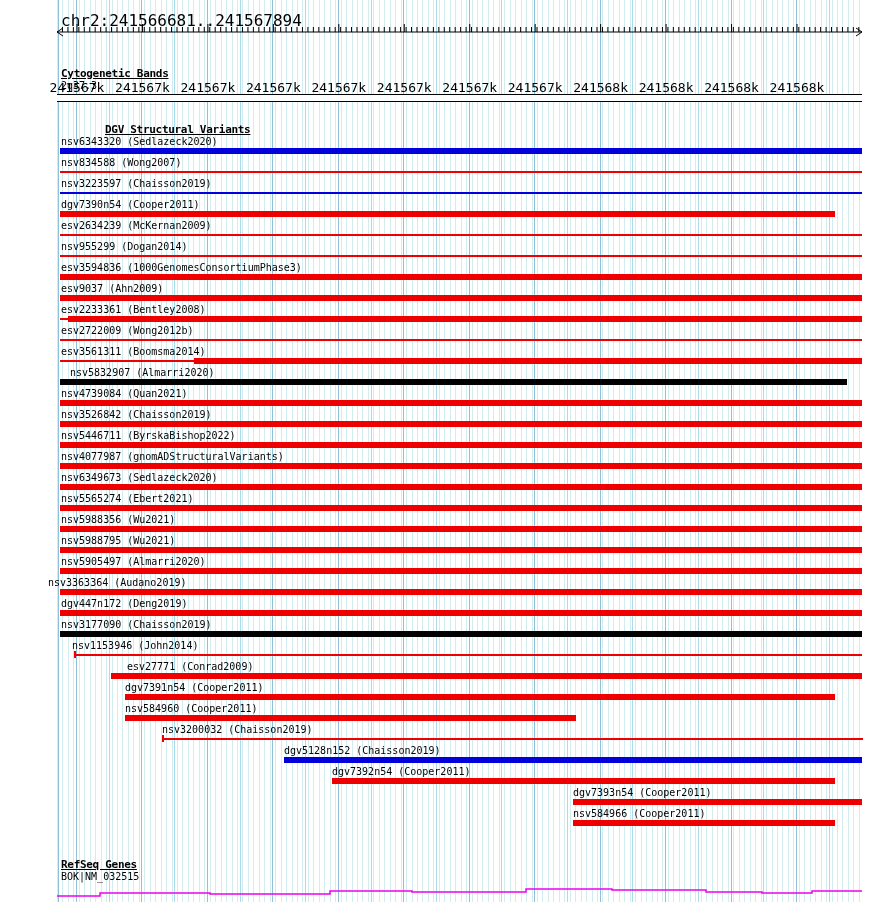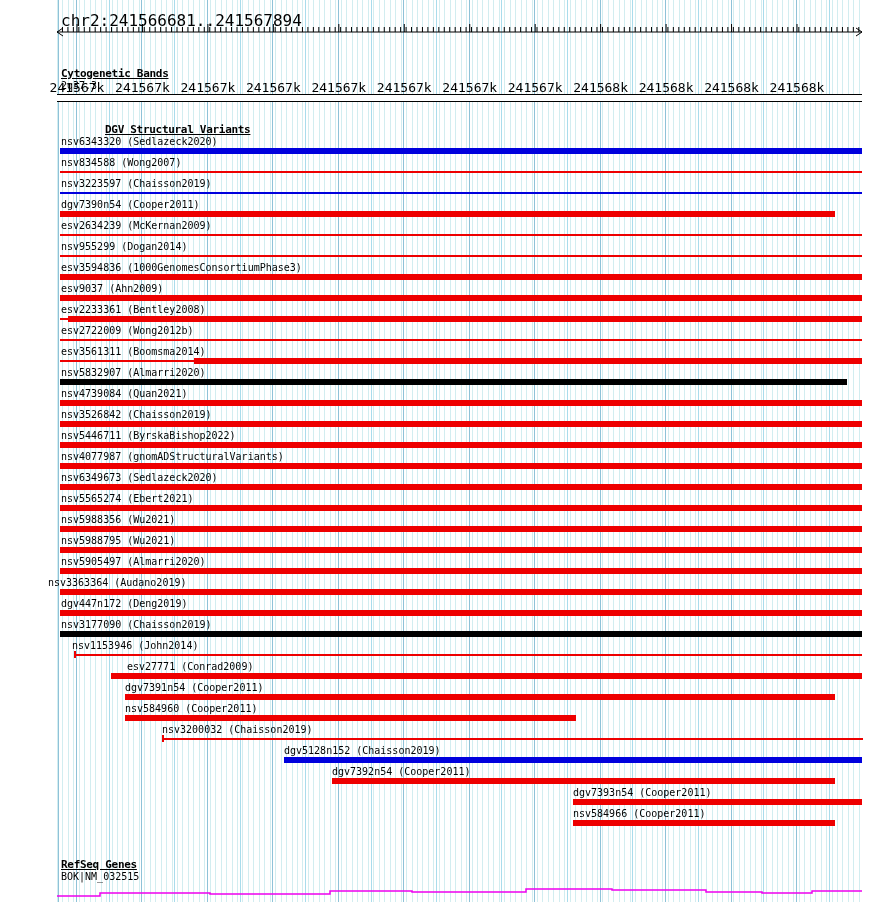--- a/index.html
+++ b/index.html
@@ -248,21 +248,21 @@
       <div class="vlabel" style="left: 61px; top: 283px;">esv9037 (Ahn2009)</div>
       <div class="vseg" style="left: 60px; width: 802px; top: 295px; height: 6px; background: rgb(238, 0, 0);"></div>
       <div class="vlabel" style="left: 61px; top: 304px;">esv2233361 (Bentley2008)</div>
       <div class="vseg" style="left: 60px; width: 8px; top: 318px; height: 2px; background: rgb(238, 0, 0);"></div>
       <div class="vseg" style="left: 68px; width: 794px; top: 316px; height: 6px; background: rgb(238, 0, 0);"></div>
       <div class="vlabel" style="left: 61px; top: 325px;">esv2722009 (Wong2012b)</div>
       <div class="vseg" style="left: 60px; width: 802px; top: 339px; height: 2px; background: rgb(238, 0, 0);"></div>
       <div class="vlabel" style="left: 61px; top: 346px;">esv3561311 (Boomsma2014)</div>
       <div class="vseg" style="left: 60px; width: 134px; top: 360px; height: 2px; background: rgb(238, 0, 0);"></div>
       <div class="vseg" style="left: 194px; width: 668px; top: 358px; height: 6px; background: rgb(238, 0, 0);"></div>
-      <div class="vlabel" style="left: 61px; top: 367px;">nsv5832907 (Almarri2020)</div>
+      <div class="vlabel" style="left: 70px; top: 367px;">nsv5832907 (Almarri2020)</div>
       <div class="vseg" style="left: 60px; width: 787px; top: 379px; height: 6px; background: rgb(0, 0, 0);"></div>
       <div class="vlabel" style="left: 61px; top: 388px;">nsv4739084 (Quan2021)</div>
       <div class="vseg" style="left: 60px; width: 802px; top: 400px; height: 6px; background: rgb(238, 0, 0);"></div>
       <div class="vlabel" style="left: 61px; top: 409px;">nsv3526842 (Chaisson2019)</div>
       <div class="vseg" style="left: 60px; width: 802px; top: 421px; height: 6px; background: rgb(238, 0, 0);"></div>
       <div class="vlabel" style="left: 61px; top: 430px;">nsv5446711 (ByrskaBishop2022)</div>
       <div class="vseg" style="left: 60px; width: 802px; top: 442px; height: 6px; background: rgb(238, 0, 0);"></div>
       <div class="vlabel" style="left: 61px; top: 451px;">nsv4077987 (gnomADStructuralVariants)</div>
       <div class="vseg" style="left: 60px; width: 802px; top: 463px; height: 6px; background: rgb(238, 0, 0);"></div>
       <div class="vlabel" style="left: 61px; top: 472px;">nsv6349673 (Sedlazeck2020)</div>

